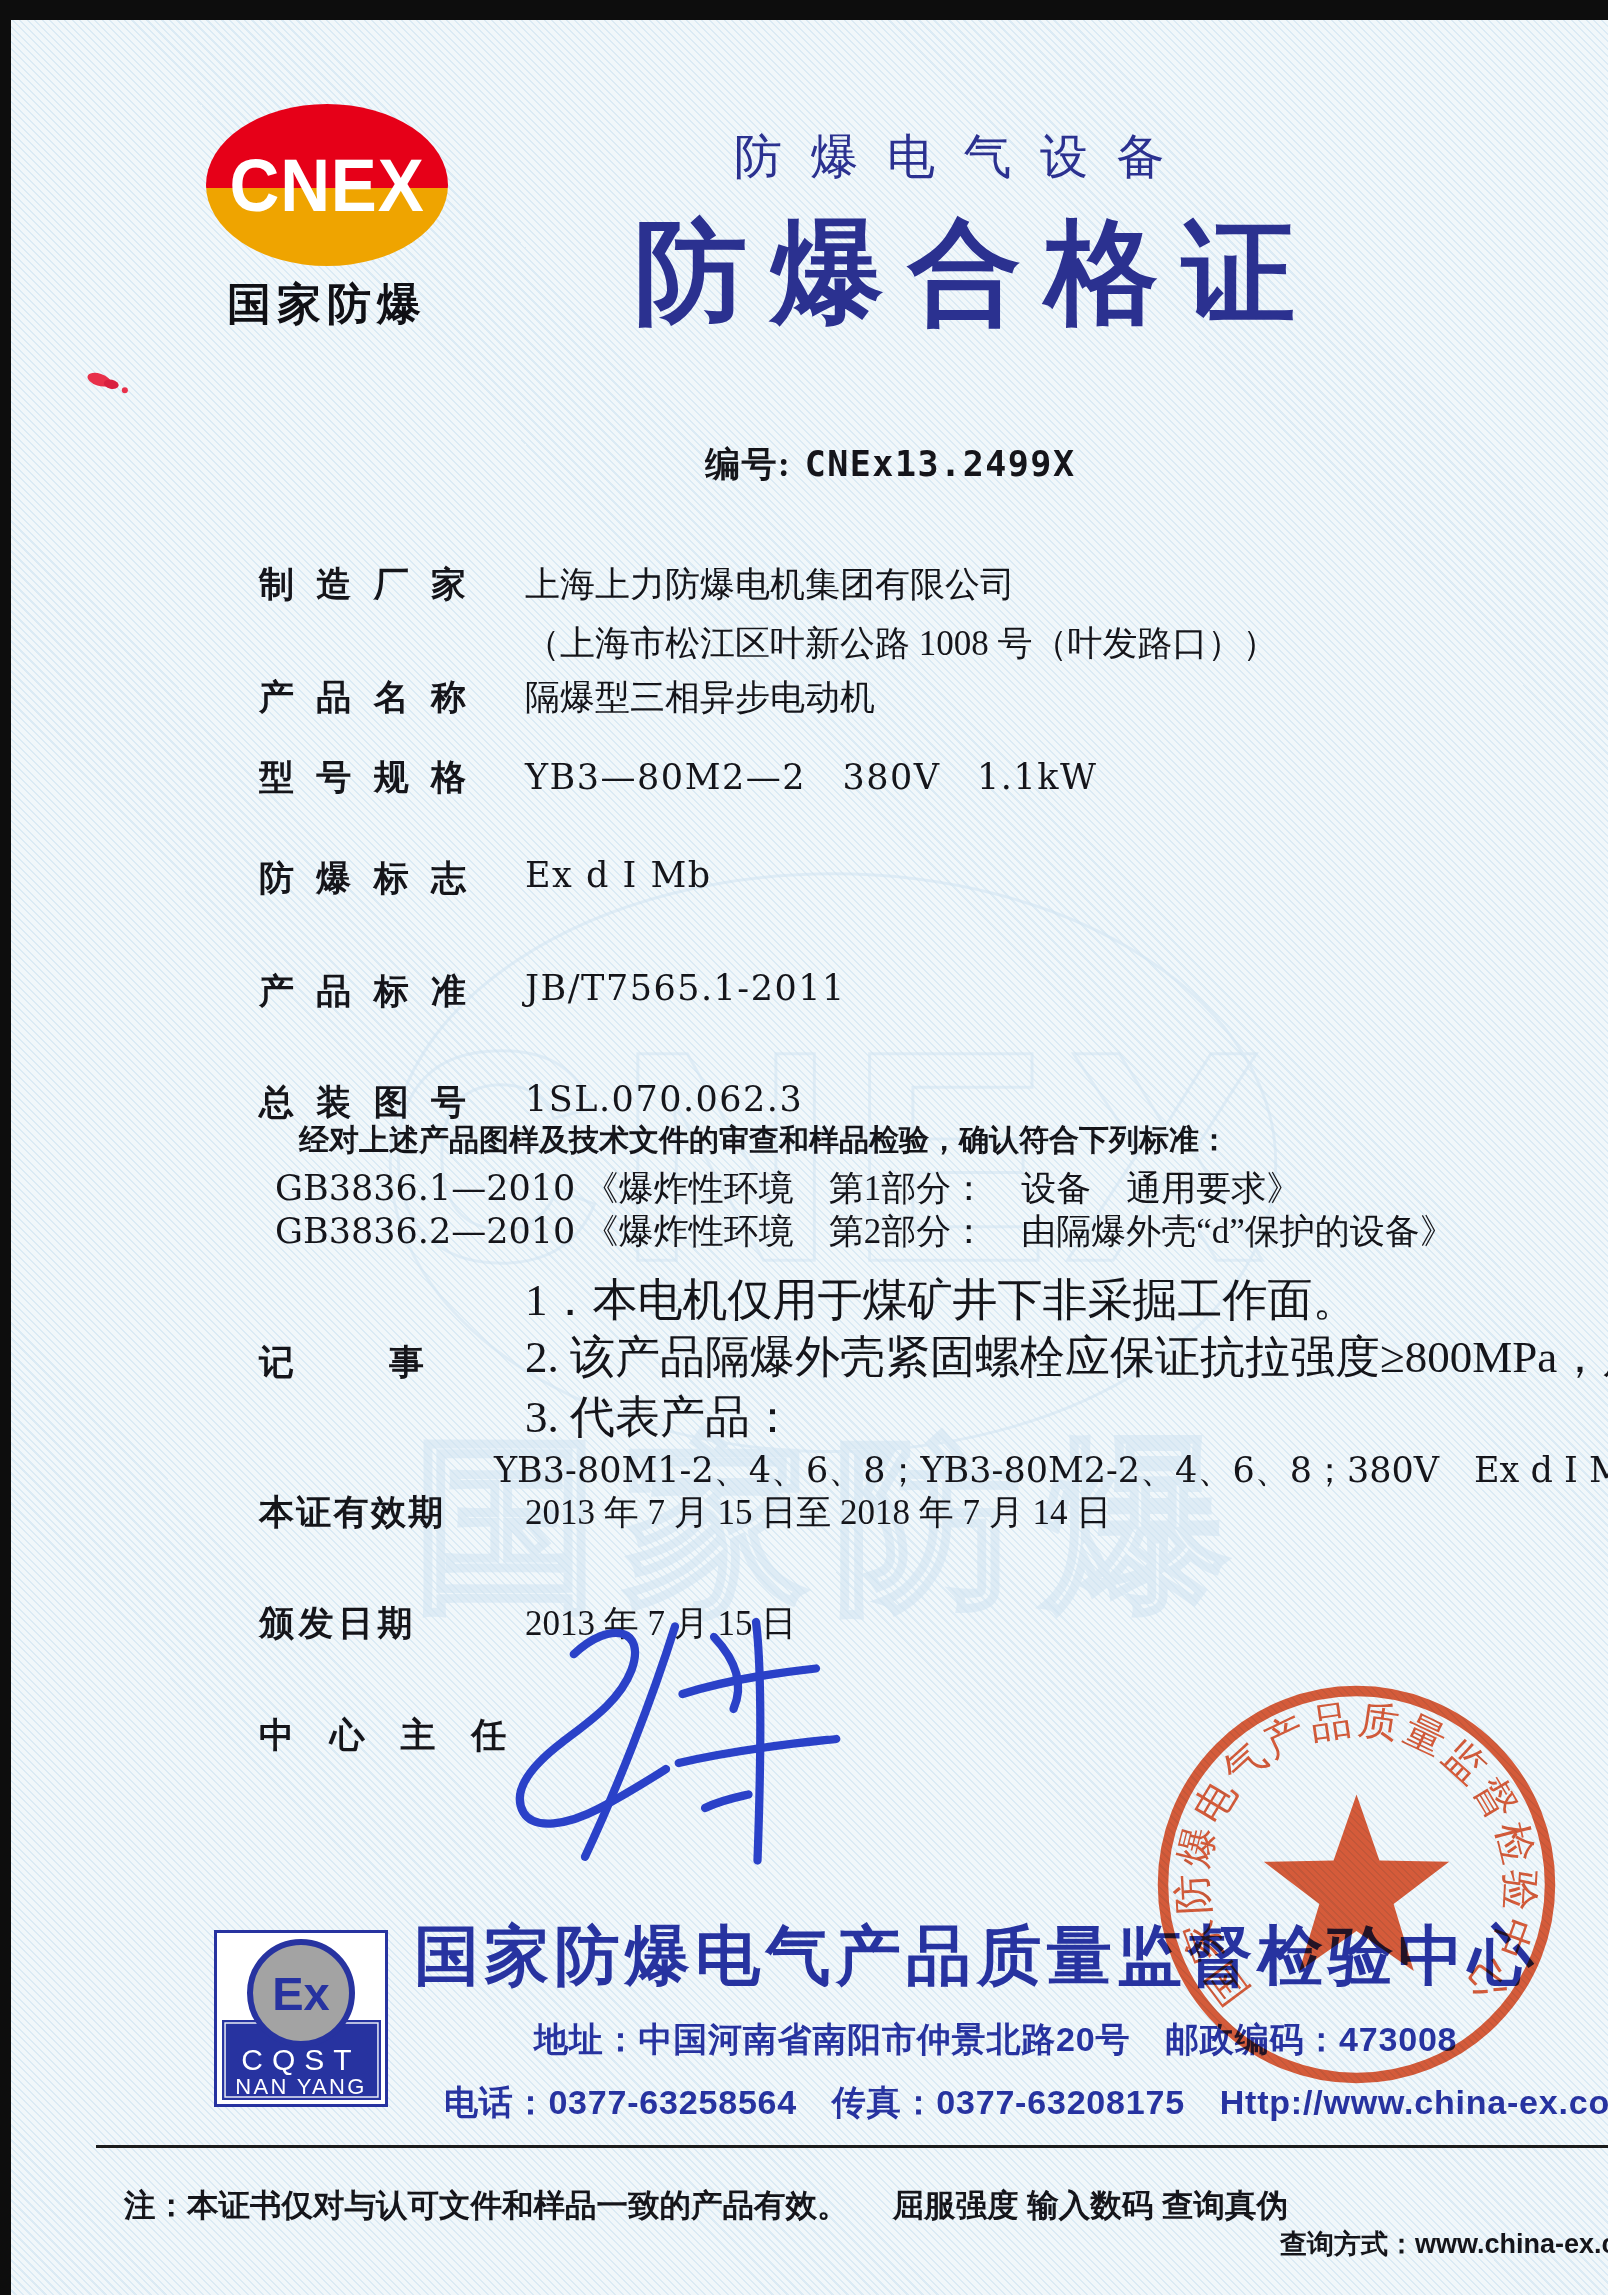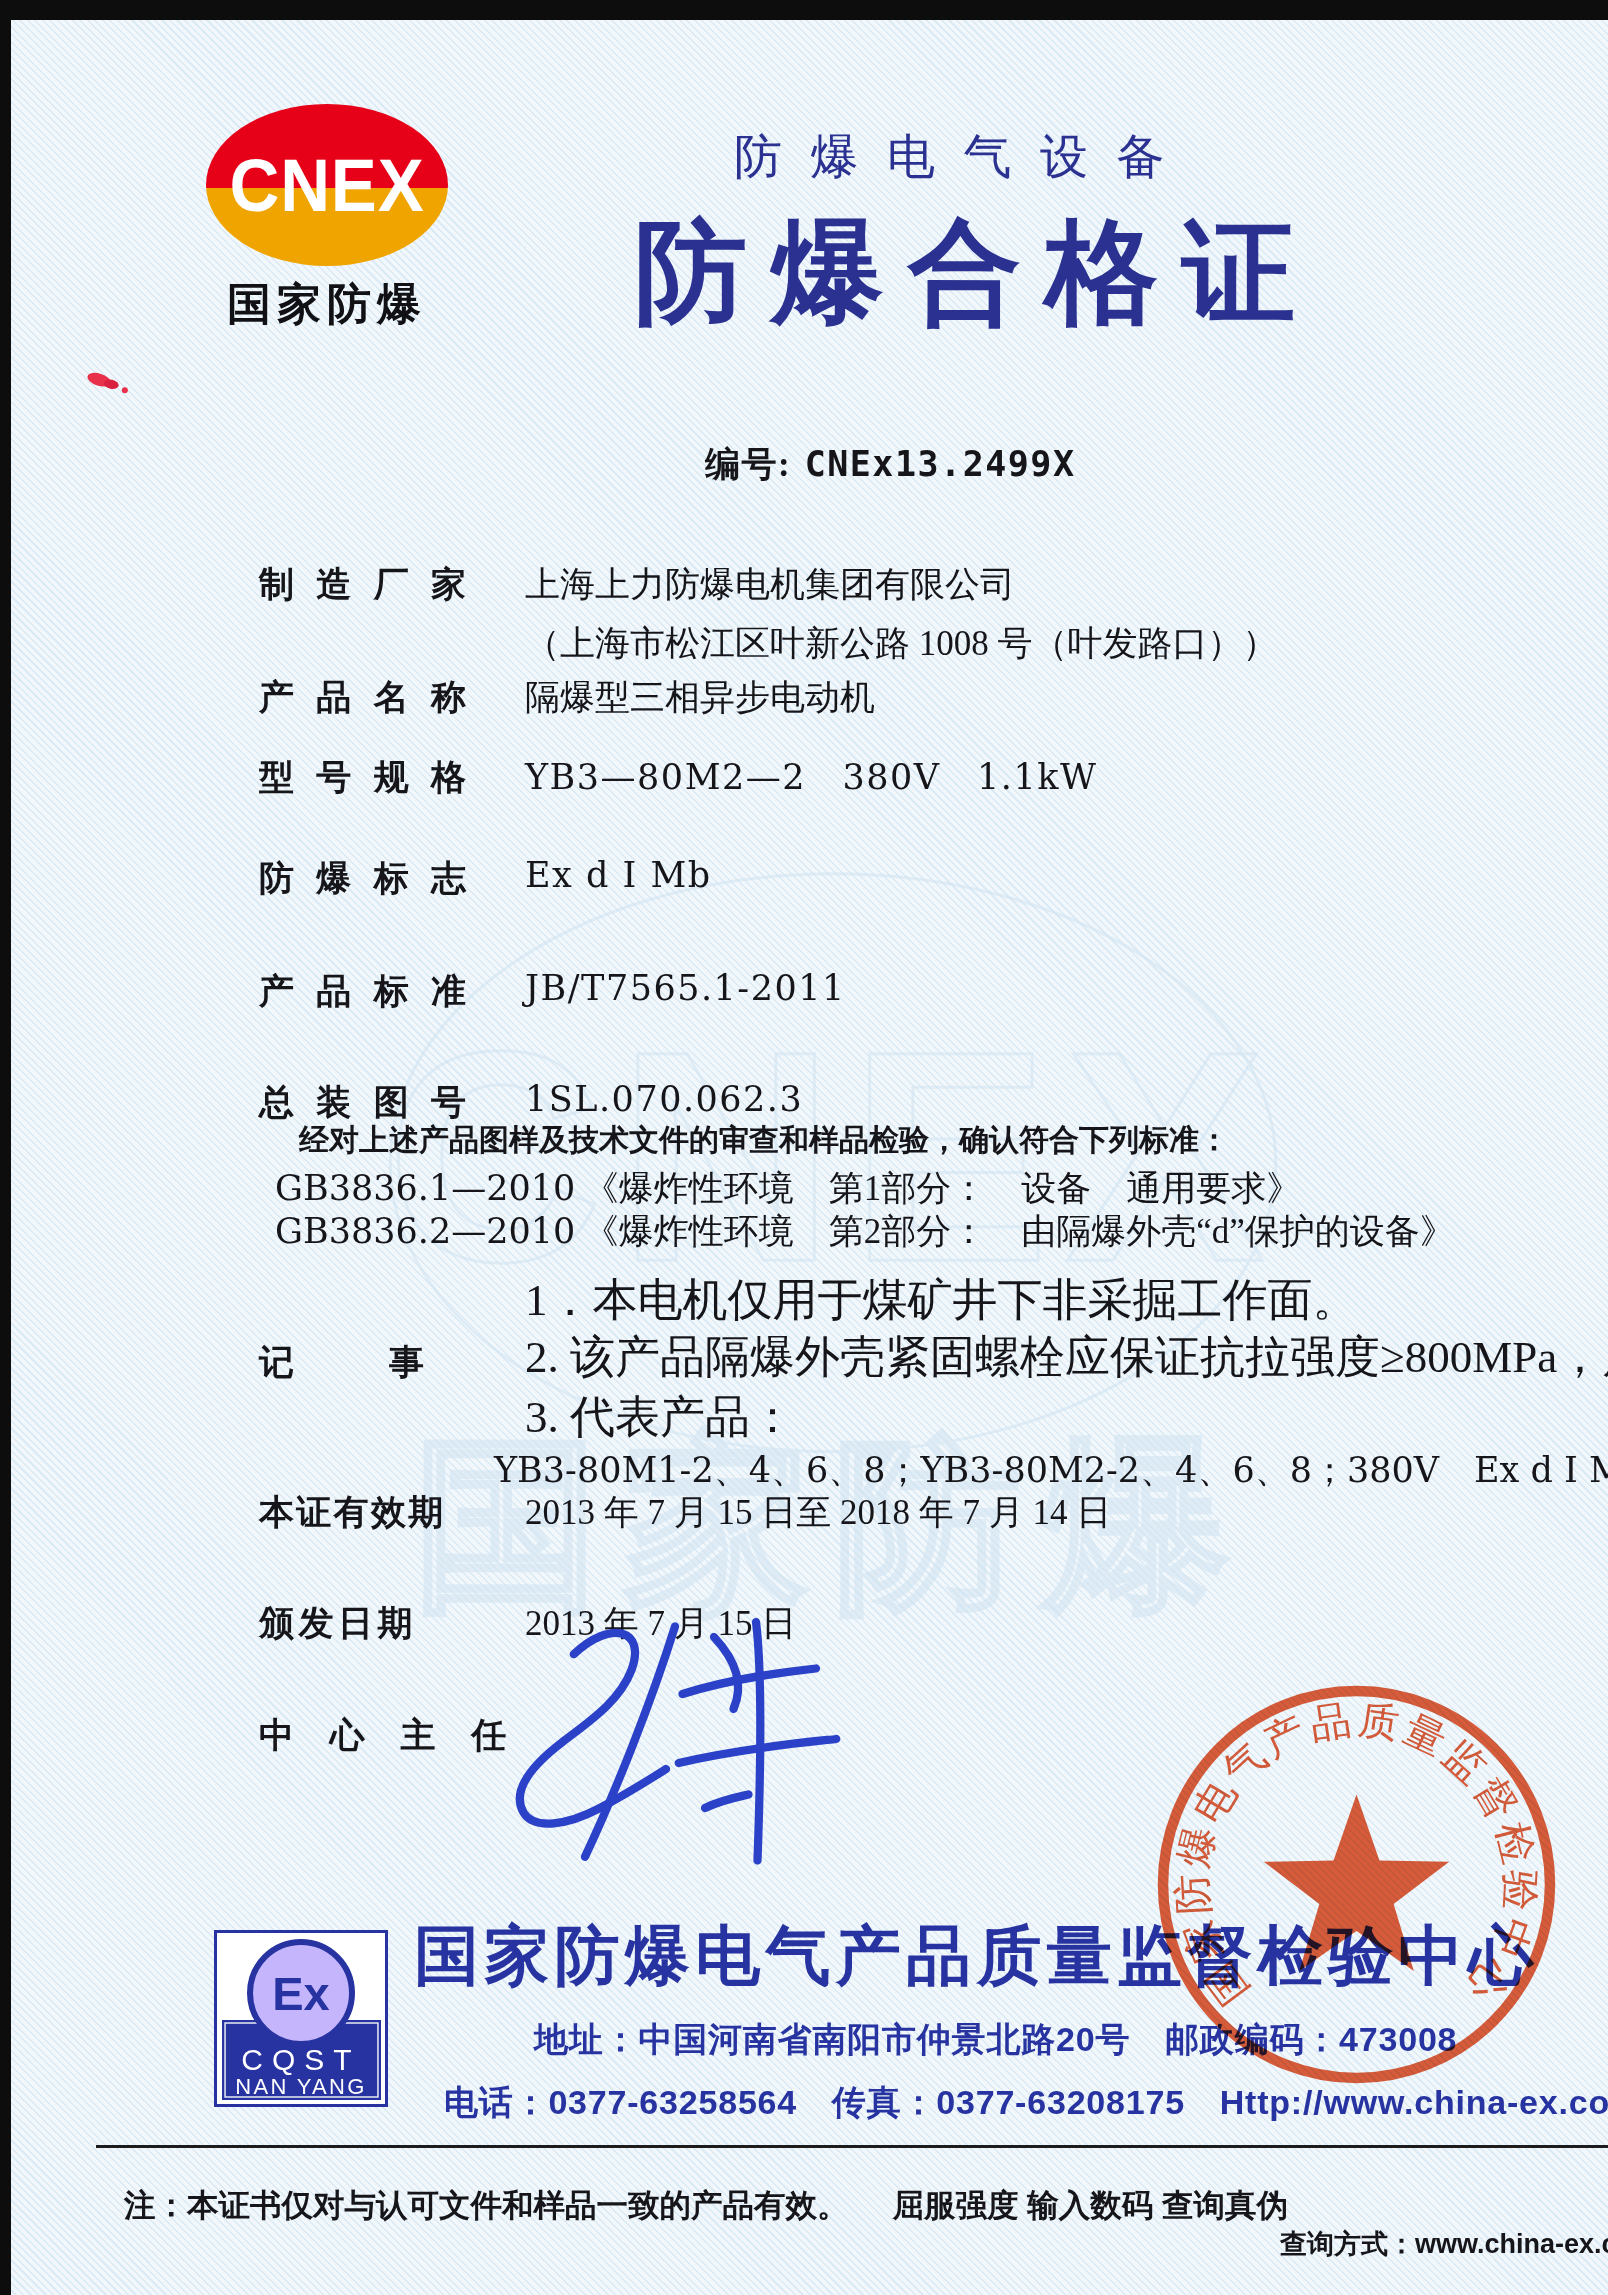--- a/index.html
+++ b/index.html
@@ -79,21 +79,21 @@
     left:214px;top:1930px;width:168px;height:171px;
     border:3px solid #2733a0;background:#fff;
   }
   .badge .band{
     position:absolute;left:4.5px;right:4.5px;bottom:4.5px;height:80px;
     background:#2733a0;box-shadow:inset 0 0 0 2.3px #2733a0, inset 0 0 0 3.8px rgba(255,255,255,.9), inset 0 0 0 6px #2733a0;
   }
   .badge .circle{
     position:absolute;left:50%;top:6px;transform:translateX(-50%);
     width:96px;height:96px;border:6px solid #2733a0;border-radius:50%;
-    background:#c4b5fd;display:flex;align-items:center;justify-content:center;z-index:2;
+    background:#a3a3a3;display:flex;align-items:center;justify-content:center;z-index:2;
   }
   .badge .circle span{
     font-family:"Liberation Sans",sans-serif;font-weight:bold;
     font-size:47px;color:#2733a0;
   }
   .badge .cqst{
     position:absolute;left:0;width:100%;top:110px;text-align:center;z-index:3;
     color:#fff;font-family:"Liberation Sans",sans-serif;font-size:30px;letter-spacing:9px;
   }
   .badge .nanyang{

